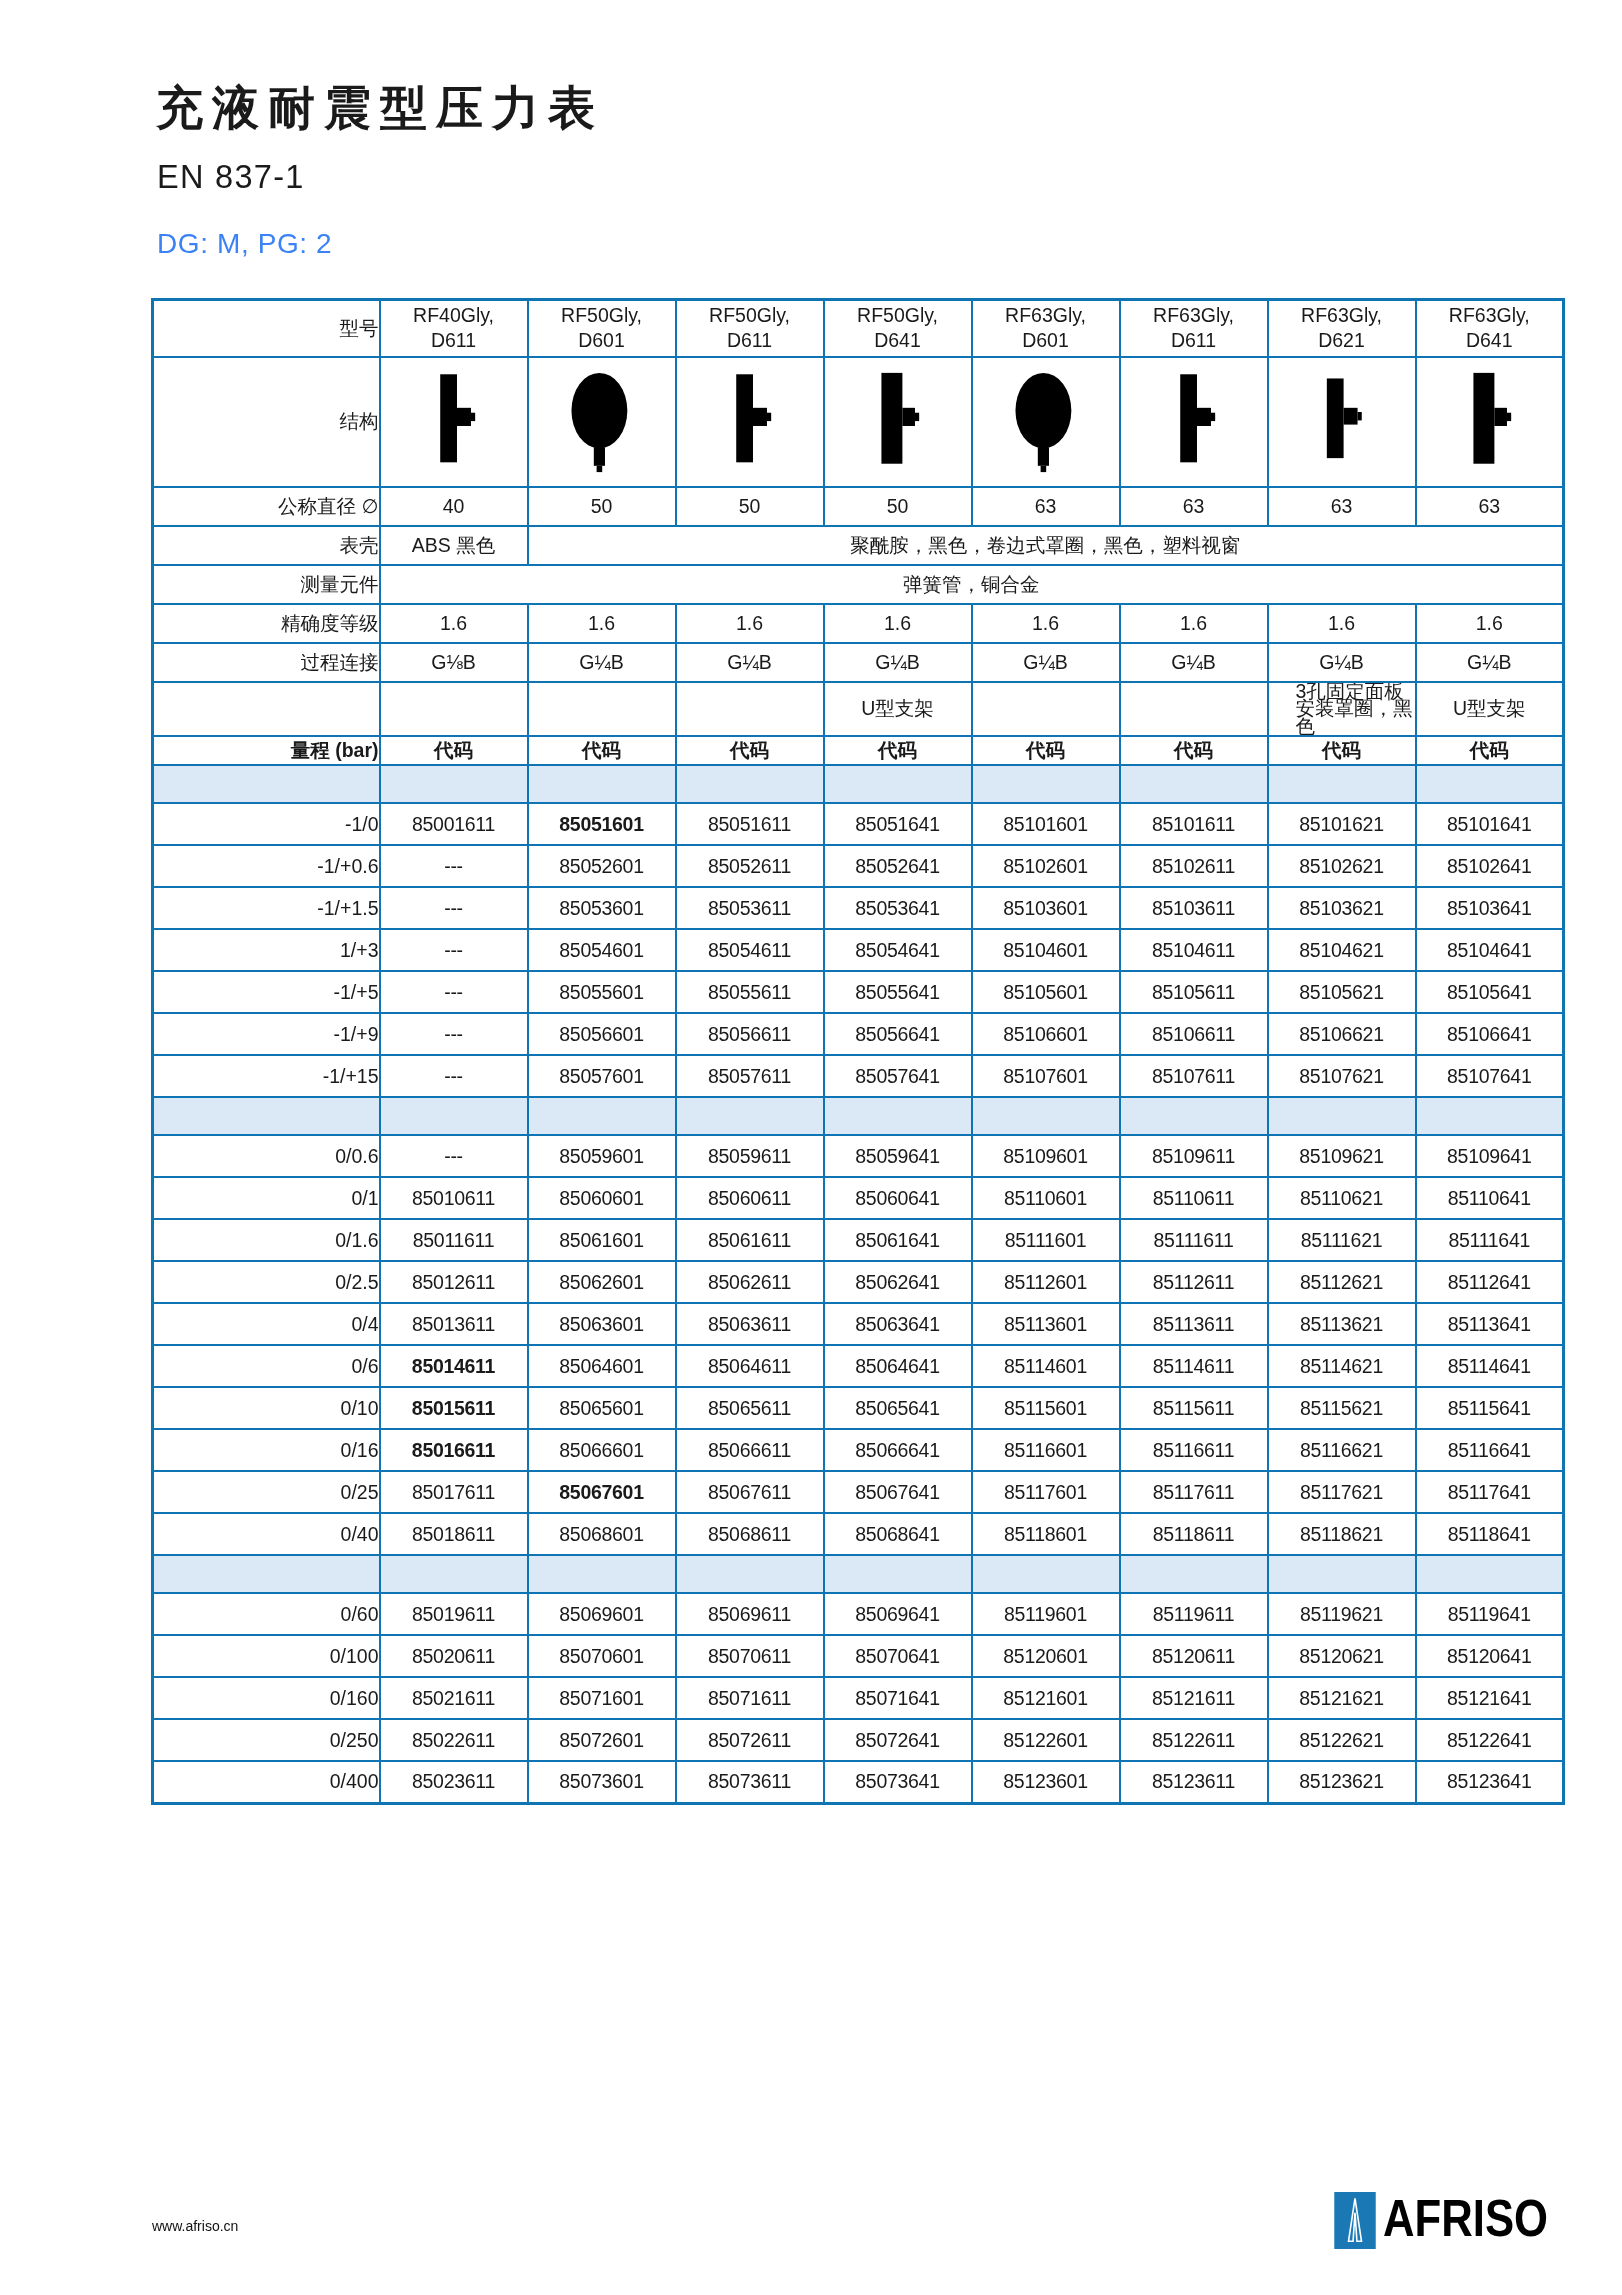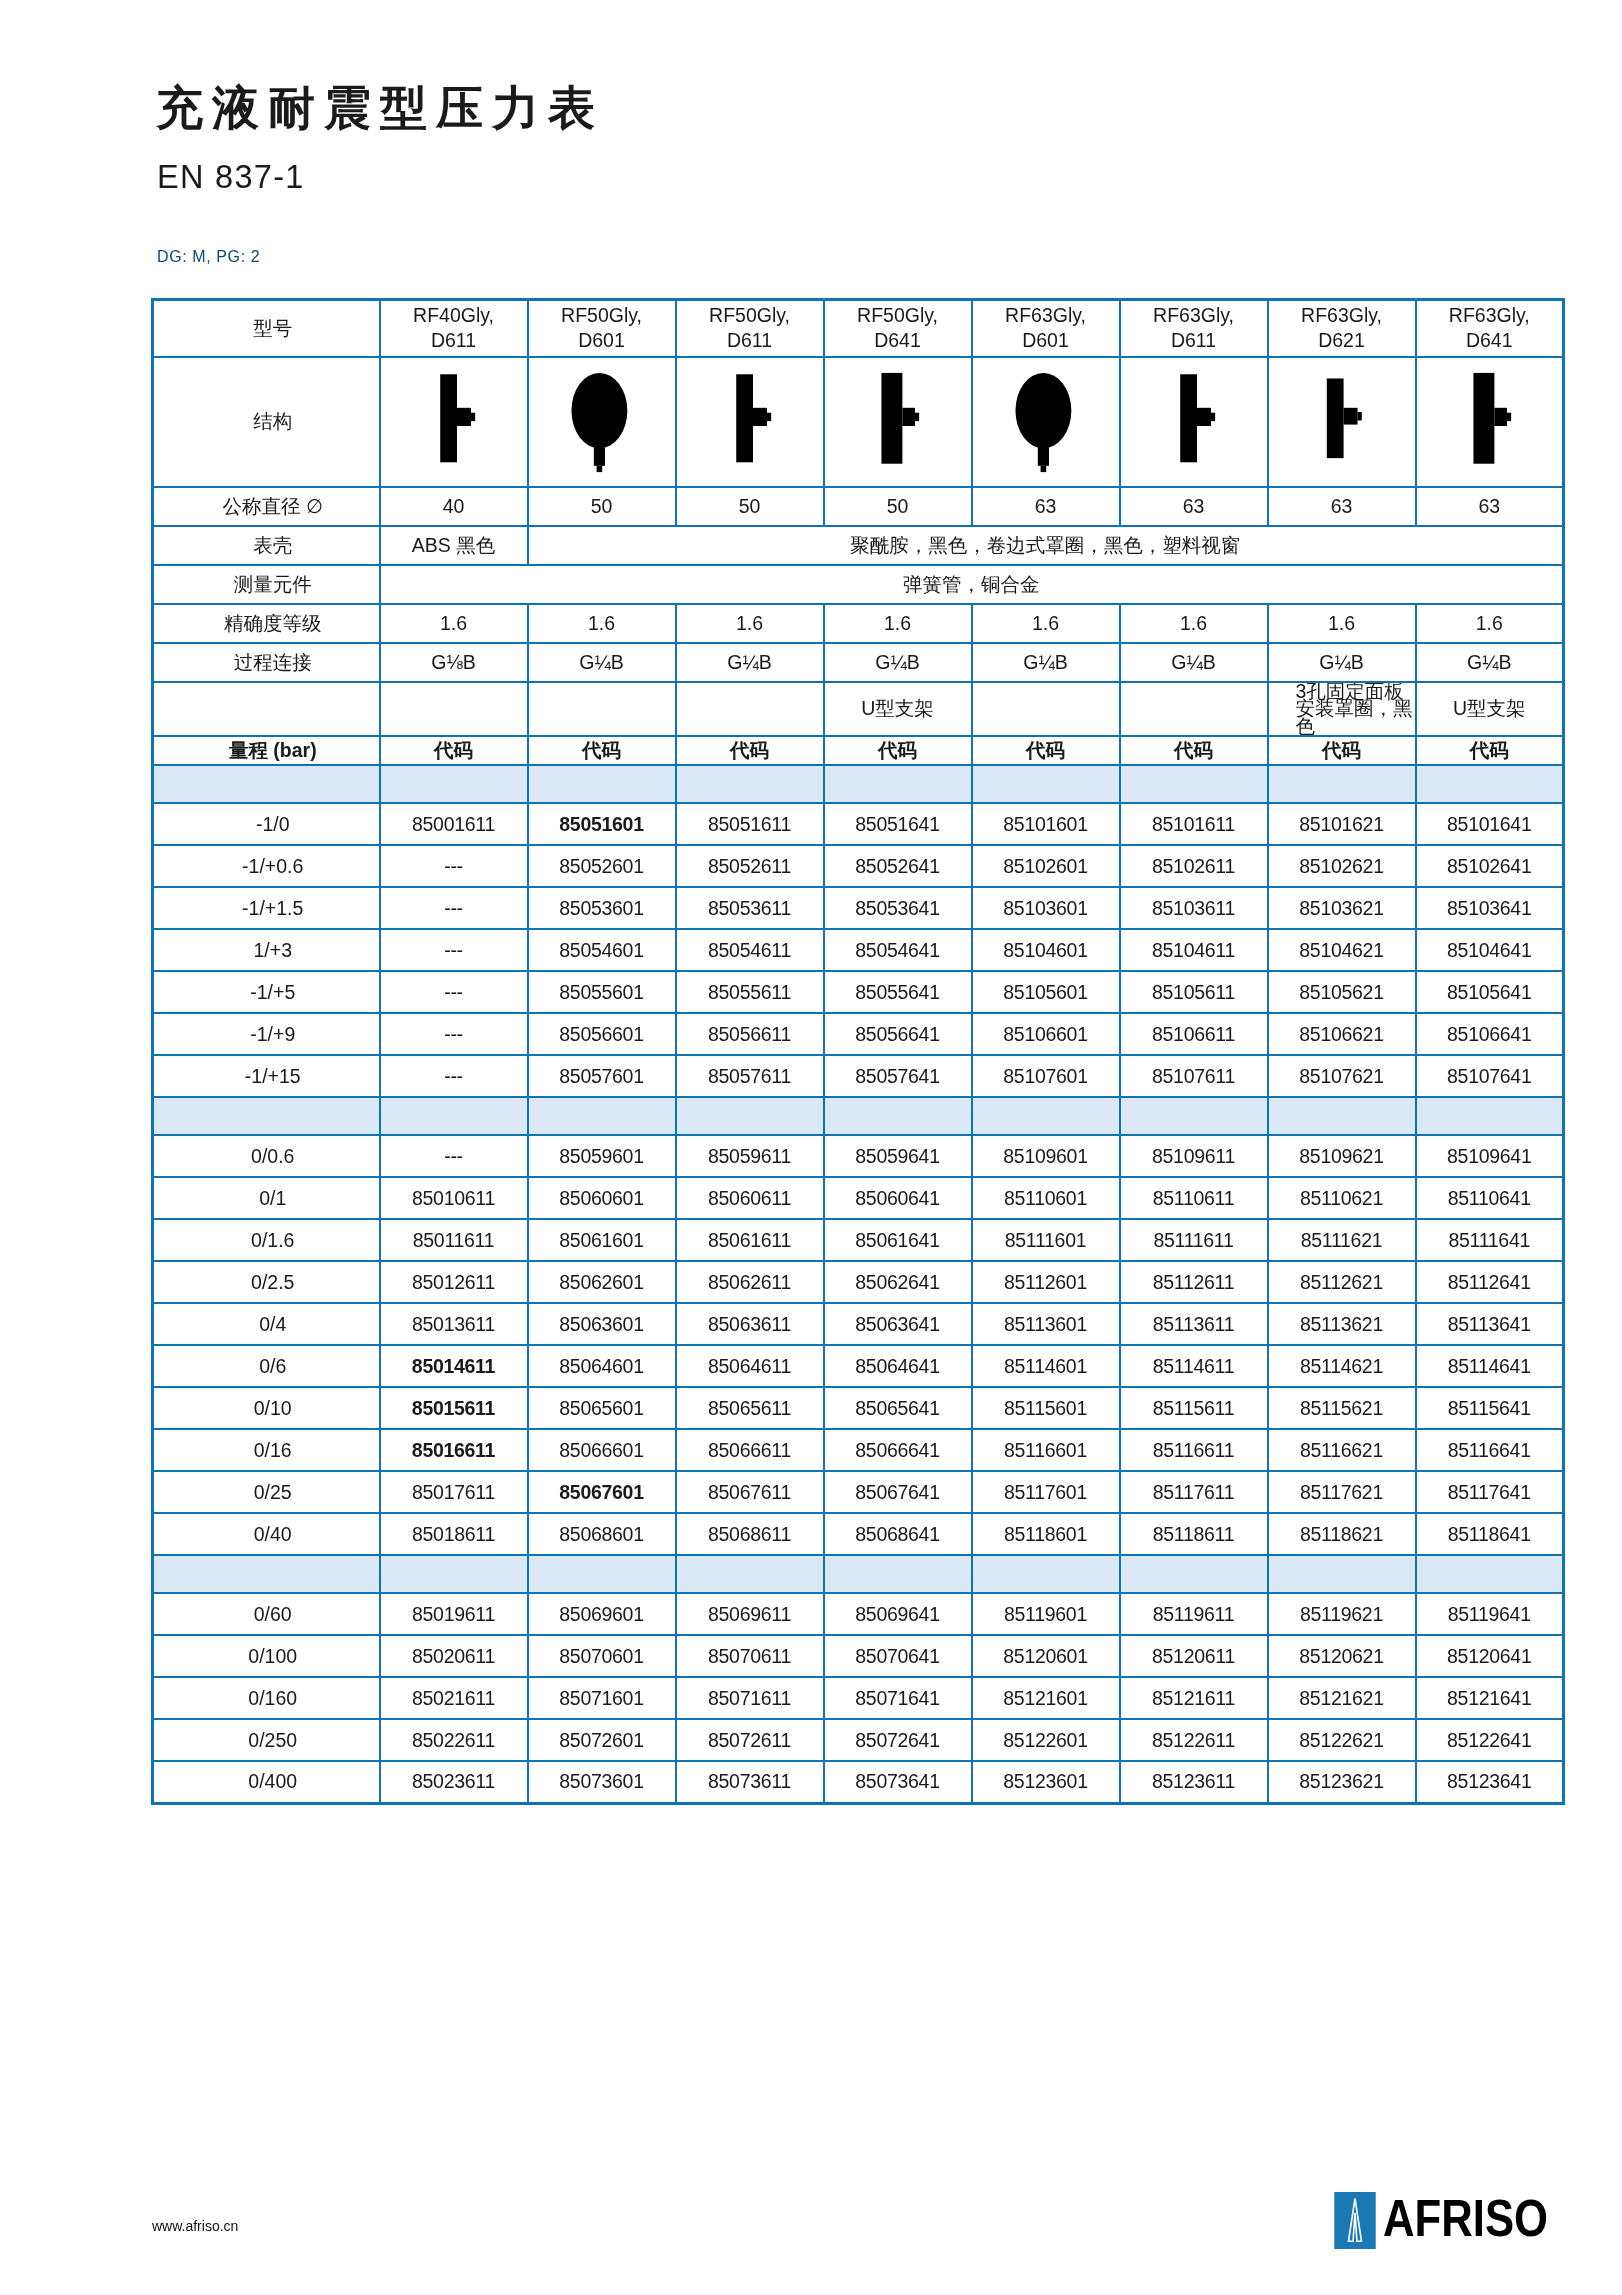--- a/index.html
+++ b/index.html
@@ -8,37 +8,37 @@
     --ink:#1a1a1a;
   }
   *{margin:0;padding:0;box-sizing:border-box;}
   html,body{width:1623px;height:2295px;background:#ffffff;overflow:hidden;
     font-family:"Liberation Sans","DejaVu Sans",sans-serif;color:var(--ink);}
   .page{position:relative;width:1623px;height:2295px;background:#fff;border-radius:20px;}
 
   .title{position:absolute;left:156px;top:77px;font-size:47px;font-weight:bold;
     letter-spacing:9px;white-space:nowrap;}
   .standard{position:absolute;left:157px;top:159px;font-size:32.5px;letter-spacing:1.3px;}
-  .meta-note{position:absolute;left:157px;top:248px;font-size:16px;letter-spacing:0.6px;color:#0c4a6e;}
+  .meta-note{position:absolute;left:157px;top:228px;font-size:28px;letter-spacing:0.6px;color:#3b82f6;}
 
   table.product{position:absolute;left:151px;top:298px;width:1413px;
     border-collapse:collapse;table-layout:fixed;}
   table.product td{border:2.6px solid var(--blue);vertical-align:middle;
     font-size:19.5px;color:var(--ink);overflow:hidden;}
   table.product{border:3.9px solid var(--blue);}
 
   tr.hdr{height:57px;}
   tr.struct{height:130px;}
   tr.spec{height:39px;}
   tr.mount{height:43px;}
   tr.range-hdr{height:28px;}
   tr.sep{height:38px;}
   tr.data{height:42px;}
 
-  td.lbl{text-align:center;padding-left:13px;}
+  td.lbl{text-align:right;padding-left:13px;}
   td.val,td.model,td.code{text-align:center;}
   td.model{font-size:19.5px;line-height:25px;}
   td.small{font-size:13.6px;line-height:17.5px;white-space:pre-line;}
   td.small.left{text-align:left;padding-left:27px;}
   td.b{font-weight:bold;}
   td.code{letter-spacing:-0.3px;}
   td.hl{color:var(--blue);font-weight:bold;}
   tr.sep td{background:var(--fill);}
   td.diag-cell{text-align:center;vertical-align:middle;}
 

